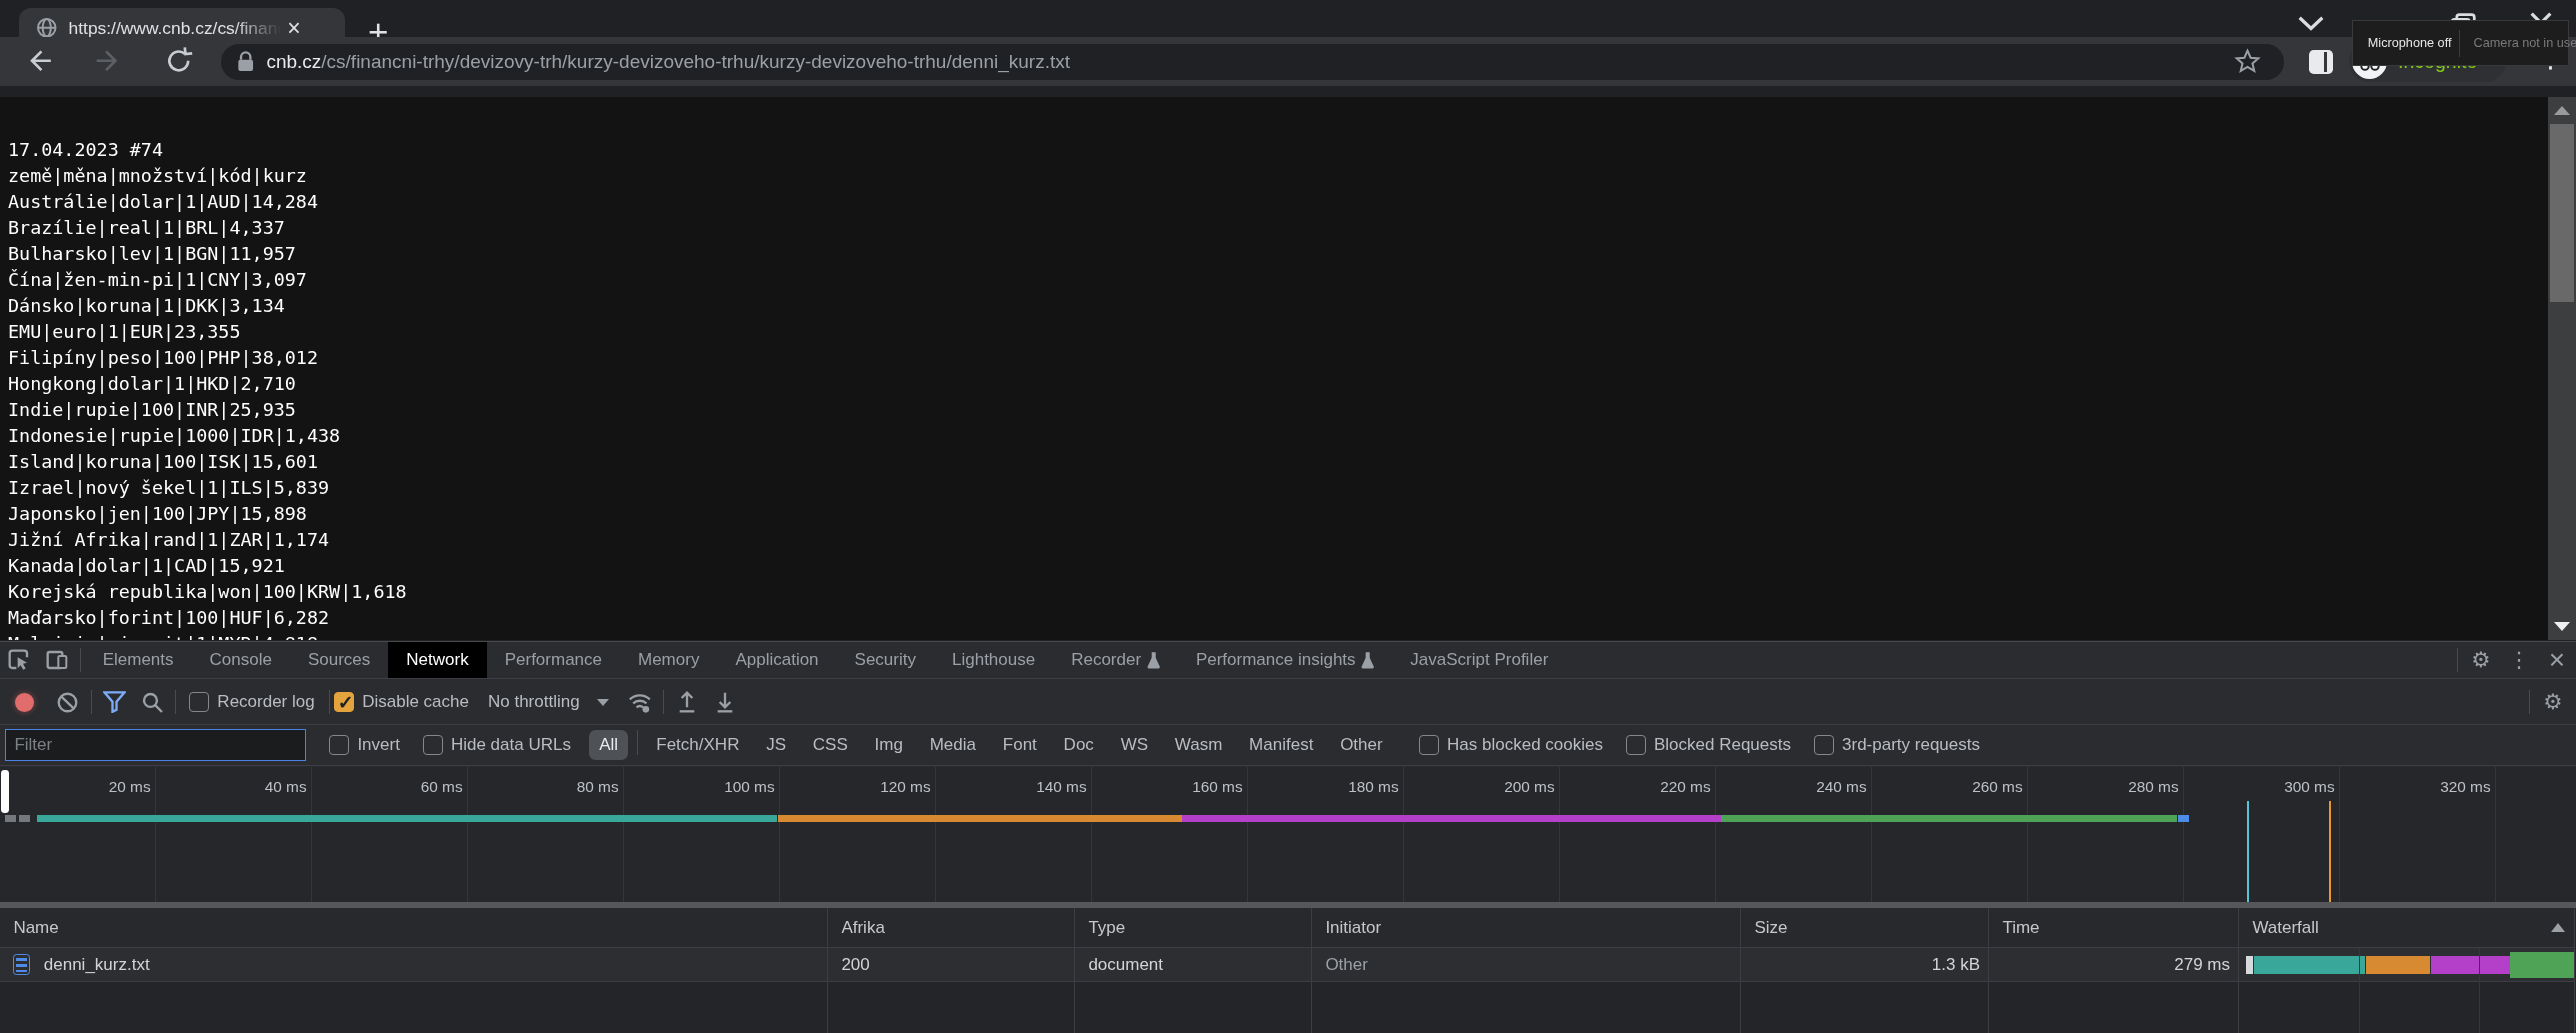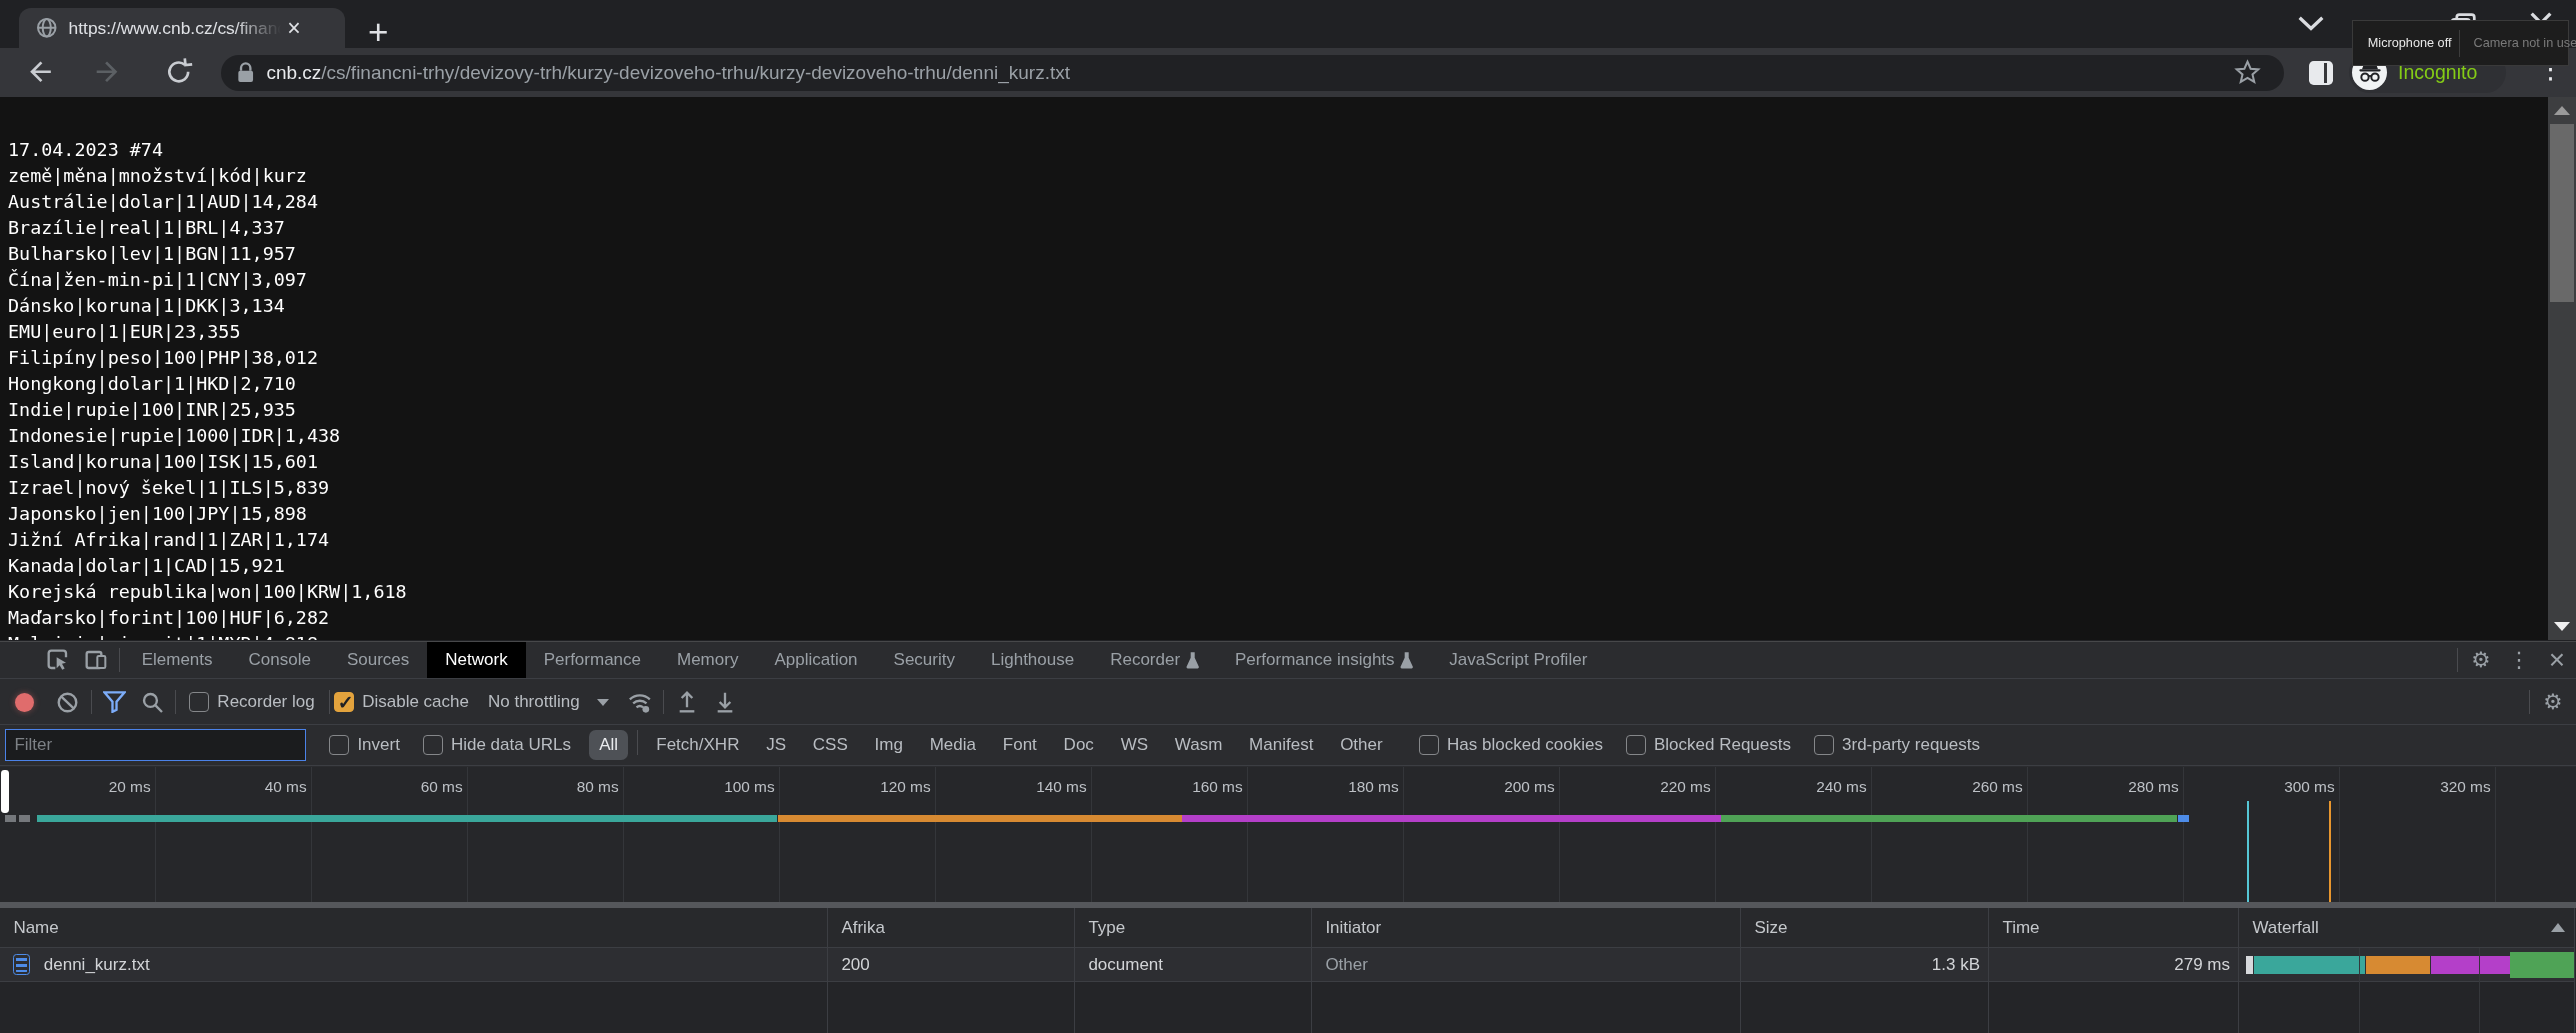--- a/index.html
+++ b/index.html
@@ -14,21 +14,21 @@
   .favicon { margin-left:17.4px; width:21.5px; height:21.5px; flex:none; }
   .tab-title { position:relative; margin-left:10.7px; width:212px; height:24px; overflow:hidden;
     font-size:17.4px; color:#dfe1e5; white-space:nowrap; line-height:24px; }
   .tab-title::after { content:""; position:absolute; right:0; top:0; width:47px; height:100%;
     background:linear-gradient(to right, rgba(53,54,58,0), #35363a); }
   .tab-close { margin-left:6.7px; font-size:23px; color:#dfe1e5; line-height:40px; cursor:default; }
   .newtab-btn { position:absolute; left:368px; top:12px; font-size:35px; font-weight:200; color:#dfe1e5; }
   .win-ctl { position:absolute; top:8px; color:#dadce0; }
   .chev svg, .restore svg, .wclose svg { display:block; }
 
-  .toolbar { position:absolute; left:0; top:48px; width:2576px; height:49px; background:#35363a; }
+  .toolbar { position:absolute; left:0; top:37px; width:2576px; height:49px; background:#35363a; }
   .nav-ic { position:absolute; top:9.4px; width:29.5px; height:29.5px; }
   .omnibox { position:absolute; left:221px; top:6.7px; width:2063px; height:36px; background:#202124;
     border-radius:18px; display:flex; align-items:center; }
   .lock { margin-left:16px; flex:none; }
   .url { margin-left:12px; font-size:19px; white-space:nowrap; }
   .url .host { color:#e8eaed; }
   .url .path { color:#9aa0a6; }
   .star { position:absolute; right:23px; top:4px; }
   .sidepanel { position:absolute; left:2309px; top:13.4px; width:24px; height:24px; background:#e8eaed; border-radius:4.7px; }
   .sidepanel::after { content:""; position:absolute; right:6px; top:2px; bottom:2px; width:2.7px; background:#35363a; }
@@ -53,21 +53,21 @@
   .vs-up { position:absolute; top:9.4px; left:6px; width:0; height:0;
     border-left:8px solid transparent; border-right:8px solid transparent; border-bottom:9.4px solid #9a9a9a; }
   .vs-thumb { position:absolute; top:27px; left:2px; width:24px; height:178px; background:#696969; }
   .vs-down { position:absolute; bottom:9.4px; left:6px; width:0; height:0;
     border-left:8px solid transparent; border-right:8px solid transparent; border-top:9.4px solid #f0f0f0; }
 
   
   .devtools { position:absolute; left:0; top:641px; width:2576px; height:393px; background:#2b2c2f;
     border-top:1.3px solid #47484a; color:#cfd1d4; }
   .dt-tabbar { position:absolute; left:0; top:0; width:100%; height:37px; border-bottom:0.7px solid #3c3e43;
-    display:flex; align-items:center;padding-left:39px; }
+    display:flex; align-items:center; }
   .dt-icbtn { width:38px; height:36px; display:flex; align-items:center; justify-content:center; flex:none; }
   .dt-sep { width:0.7px; height:24px; background:#4a4b4f; margin:0 4px; flex:none; }
   .dt-tab { padding:0 18px; height:36px; line-height:36px; font-size:17px; color:#9aa0a6; white-space:nowrap;
     display:flex; align-items:center; gap:5.4px; }
   .dt-tab.active { background:#000000; color:#ffffff; }
   .dt-right { margin-left:auto; display:flex; align-items:center; }
   .glyph { color:#9aa0a6; }
 
   .dt-toolbar { position:absolute; left:0; top:38px; width:100%; height:45px; border-bottom:0.7px solid #3c3e43;
     display:flex; align-items:center; }

